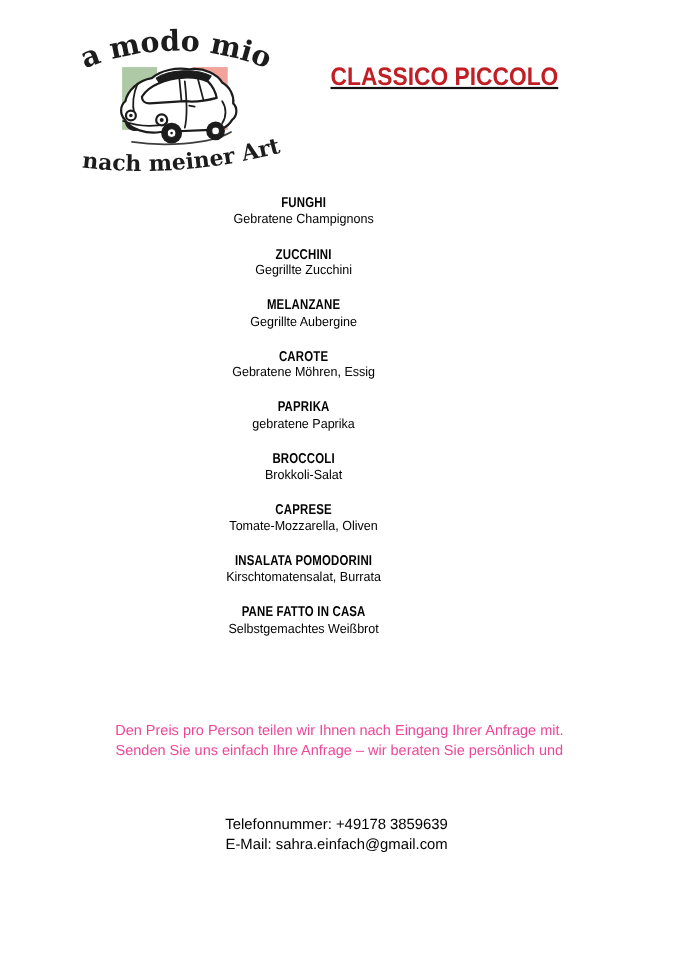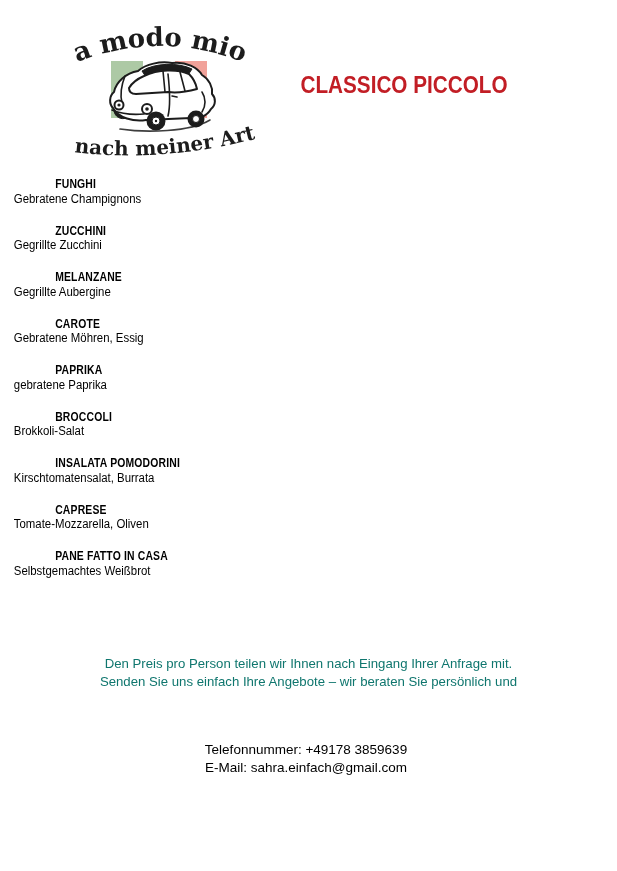--- a/index.html
+++ b/index.html
@@ -14,46 +14,46 @@
 
   
   .logo-svg { position:absolute; left:58px; top:22px; width:204px; height:142px; }
   .arc-text-top  { font-family:"DejaVu Serif", serif; font-weight:bold; font-size:26px; fill:#1c1c1c; }
   .arc-text-bottom { font-family:"DejaVu Serif", serif; font-weight:bold; font-size:20px; fill:#1c1c1c; }
   .car-line { fill:#ffffff; stroke:#1c1c1c; stroke-width:2; stroke-linejoin:round; stroke-linecap:round; }
   .car-dark { fill:#1c1c1c; stroke:#1c1c1c; stroke-width:1; stroke-linejoin:round; }
   .car-stroke { fill:none; stroke:#1c1c1c; stroke-width:1.6; stroke-linecap:round; }
 
   
-  .title-block { position:absolute; left:232px; top:72px; width:344px; text-align:center; }
+  .title-block { position:absolute; left:232px; top:56px; width:344px; text-align:center;text-decoration:underline; }
   .page-title {
     margin:0; font-size:23px; font-weight:bold; line-height:26px;
     color:#C21E25; letter-spacing:0px;
     transform:scaleX(0.9); transform-origin:50% 50%;
     white-space:nowrap;
   }
   .page-subtitle { margin-top:5px; font-size:14.5px; font-weight:bold; font-style:italic; line-height:16px; color:#000; }
 
   
-  .menu { position:absolute; top:176px; left:0; width:552px; text-align:left; }
+  .menu { position:absolute; top:176px; left:0; width:552px; text-align:center; }
   .menu-item { margin:0 0 16px 0; }
   .item-name {
     font-size:13px; font-weight:bold; line-height:15.5px; color:#000;
     letter-spacing:0.2px; transform:scaleX(0.8); transform-origin:50% 50%;
     white-space:nowrap;
   }
   .item-desc {
     font-size:12px; line-height:15px; color:#000;
     transform:scaleX(0.95); transform-origin:50% 50%;
     white-space:nowrap;
   }
 
   
   .footer-note { position:absolute; top:655px; left:0; width:617px; text-align:center;
-                 font-size:13.2px; line-height:18.4px; color:#0f766e; }
+                 font-size:13.2px; line-height:18.4px; color:#ec4899; }
   .contact { position:absolute; top:741px; left:0; width:612px; text-align:center;
              font-size:13.5px; line-height:18px; color:#000; }
 </style>
 </head>
 <body>
 
 <div class="page">
 
   <svg class="logo-svg" viewBox="0 0 204 142" xmlns="http://www.w3.org/2000/svg" xmlns:xlink="http://www.w3.org/1999/xlink">
     <defs>
@@ -133,36 +133,36 @@
     </div>
     <div class="menu-item">
       <div class="item-name">PAPRIKA</div>
       <div class="item-desc">gebratene Paprika</div>
     </div>
     <div class="menu-item">
       <div class="item-name">BROCCOLI</div>
       <div class="item-desc">Brokkoli-Salat</div>
     </div>
     <div class="menu-item">
+      <div class="item-name">CAPRESE</div>
+      <div class="item-desc">Tomate-Mozzarella, Oliven</div>
+    </div>
+    <div class="menu-item">
       <div class="item-name">INSALATA POMODORINI</div>
       <div class="item-desc">Kirschtomatensalat, Burrata</div>
-    </div>
-    <div class="menu-item">
-      <div class="item-name">CAPRESE</div>
-      <div class="item-desc">Tomate-Mozzarella, Oliven</div>
     </div>
     <div class="menu-item">
       <div class="item-name">PANE FATTO IN CASA</div>
       <div class="item-desc">Selbstgemachtes Weißbrot</div>
     </div>
   </div>
 
   <div class="footer-note">
     <div>Den Preis pro Person teilen wir Ihnen nach Eingang Ihrer Anfrage mit.</div>
-    <div>Senden Sie uns einfach Ihre Angebote – wir beraten Sie persönlich und</div>
+    <div>Senden Sie uns einfach Ihre Anfrage – wir beraten Sie persönlich und</div>
   </div>
 
   <div class="contact">
     <div>Telefonnummer: +49178 3859639</div>
     <div>E-Mail: sahra.einfach@gmail.com</div>
   </div>
 
 </div>
 
 </body></html>

